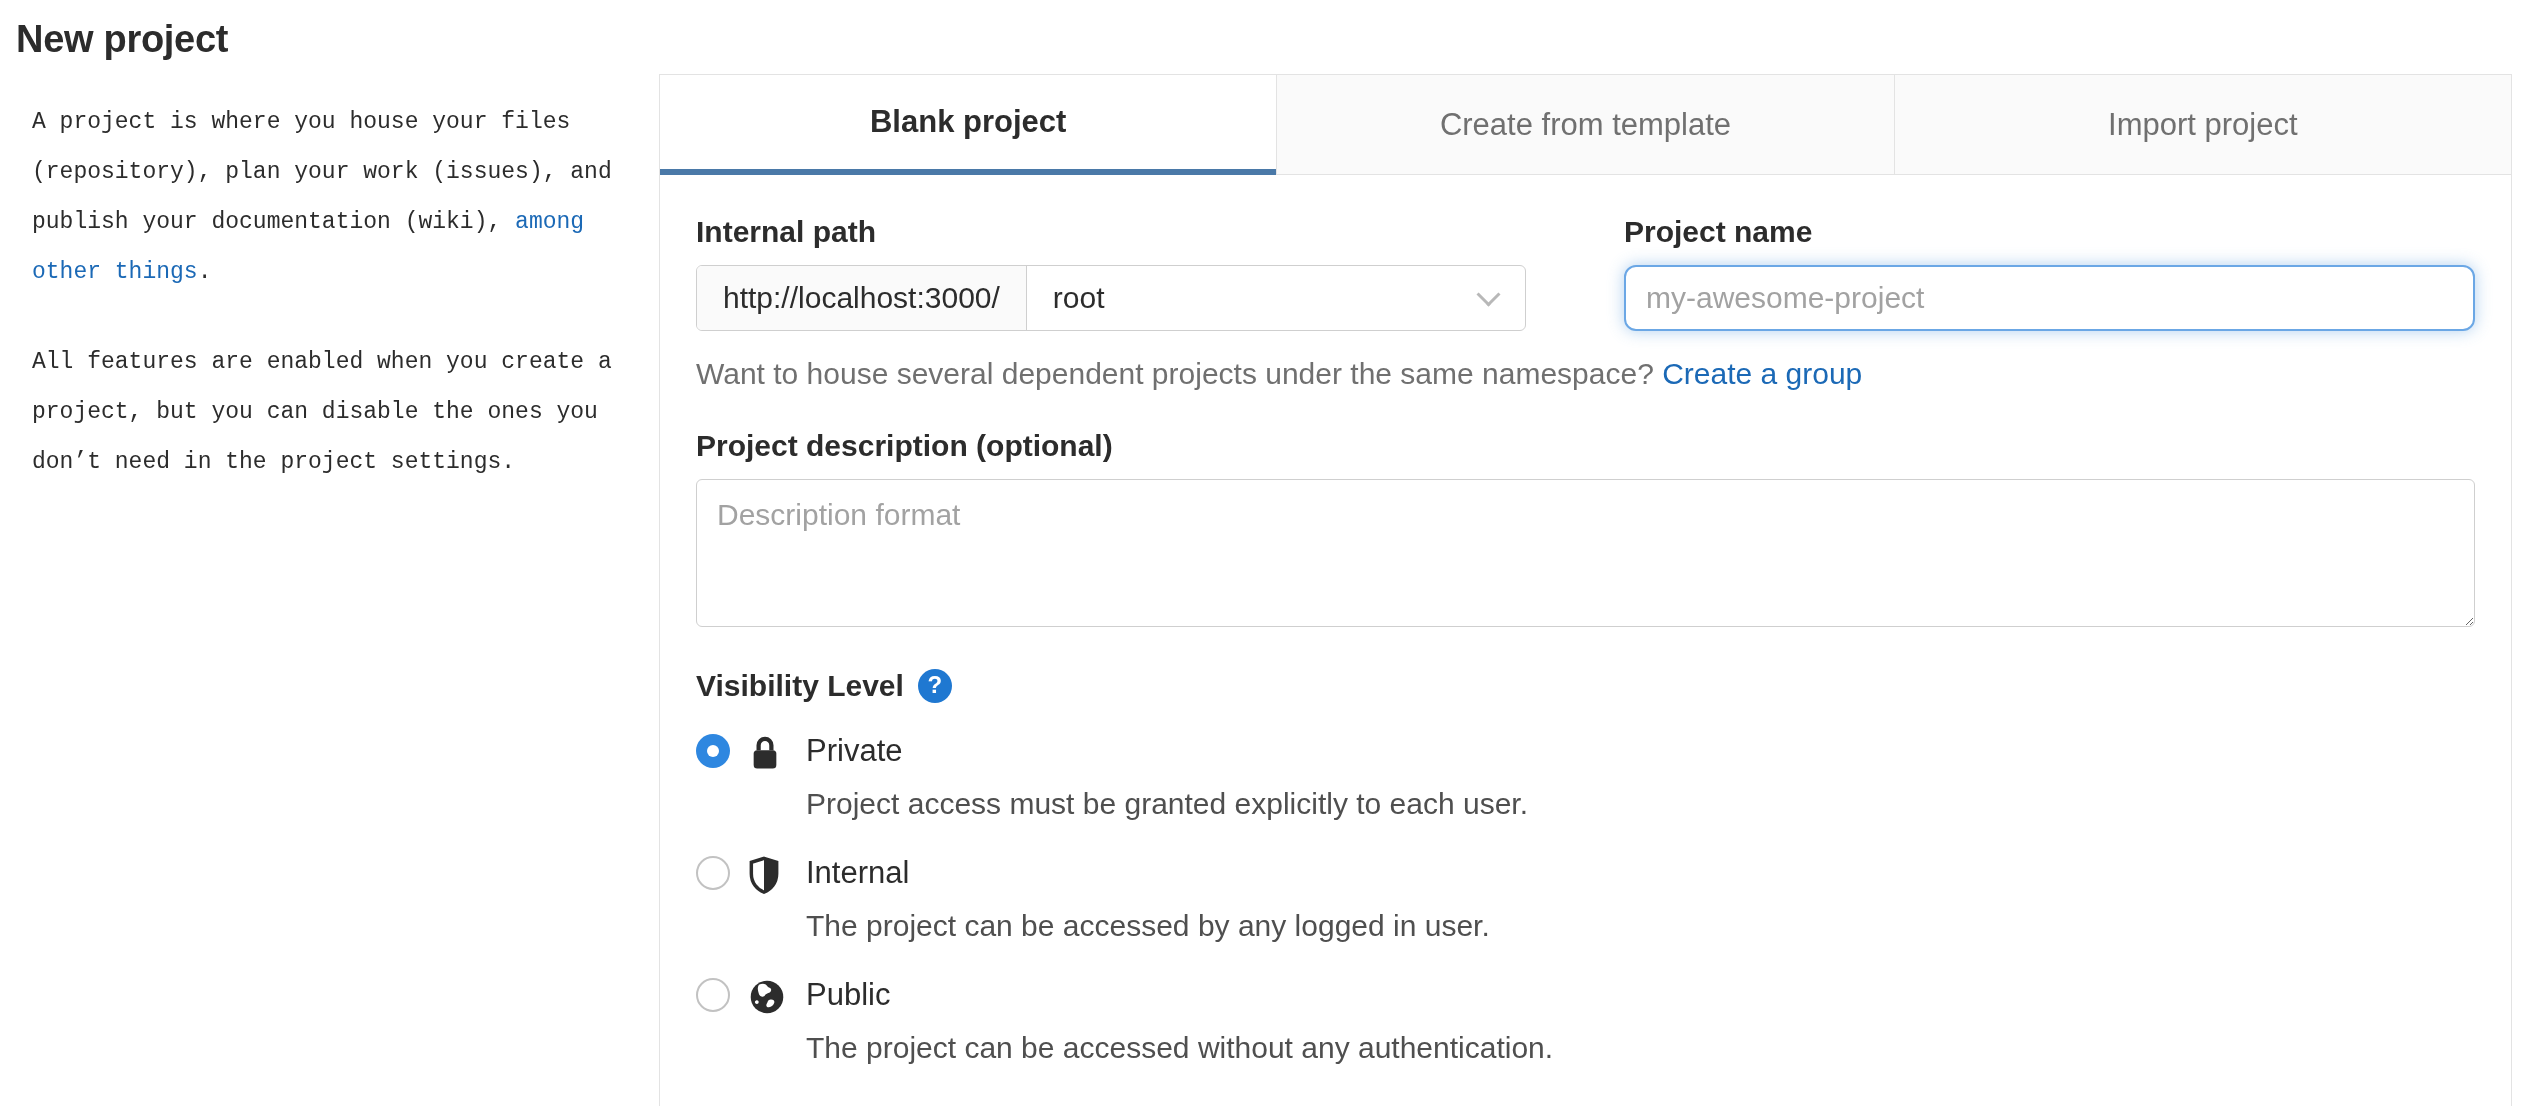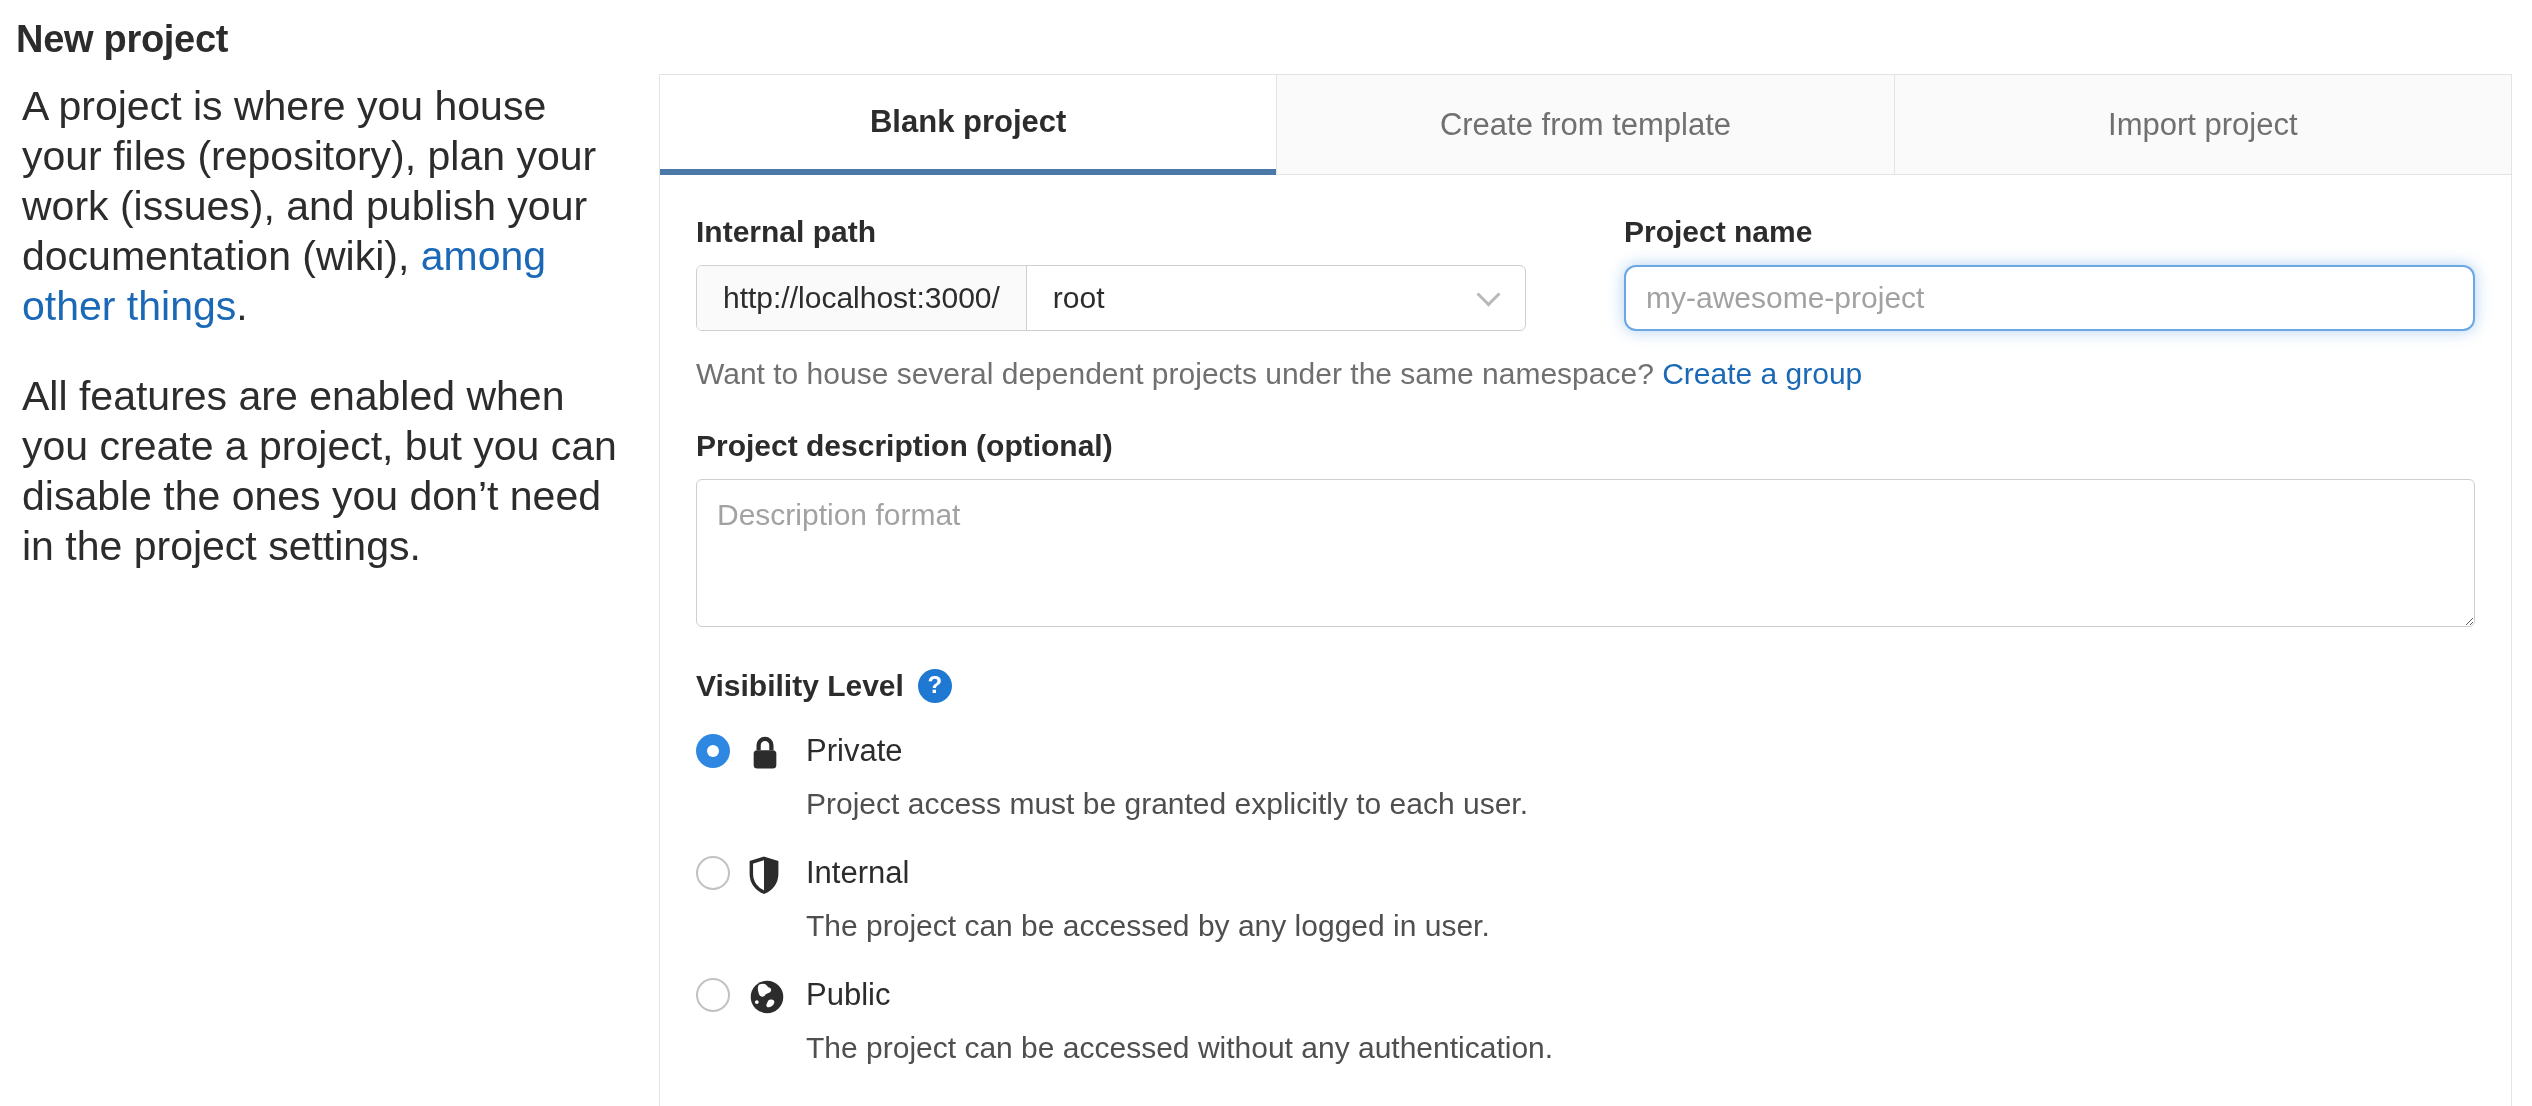--- a/index.html
+++ b/index.html
@@ -4,22 +4,22 @@
 <style>
   * { box-sizing: border-box; }
   html,body { margin:0; padding:0; }
   body {
     width:2532px; height:1106px; position:relative; background:#ffffff;
     font-family:"Liberation Sans","DejaVu Sans",sans-serif; color:#2f2f2f;
     overflow:hidden;
   }
   
   .sidebar { position:absolute; left:16px; top:18px; width:622px; }
-  .sidebar h1 { font-size:38px; font-weight:700; margin:0 0 20px; color:#2c2c2c; letter-spacing:-0.3px; }
-  .sidebar p { font-size:41px; line-height:50px; margin:0 6px 40px; color:#2c2c2c; }
+  .sidebar h1 { font-size:38px; font-weight:700; margin:0 0 36px; color:#2c2c2c; letter-spacing:-0.3px; }
+  .sidebar p { font-size:23px; line-height:50px; margin:0 16px 40px; color:#2c2c2c;font-family:Liberation Mono, monospace; }
   a.link { color:#1b69b6; text-decoration:none; cursor:pointer; }
 
   
   .panel { position:absolute; left:659px; top:32px; width:1853px; height:1038px;
            background:#fff; border:1px solid #e3e3e3;margin-top:42px; }
   .tabs { display:flex; height:100px; }
   .tab { flex:1; display:flex; align-items:center; justify-content:center;
          background:#fafafa; color:#707070; font-size:31px; cursor:pointer;
          border-bottom:1px solid #e3e3e3; border-left:1px solid #e3e3e3; }
   .tab:first-child { border-left:none; }

